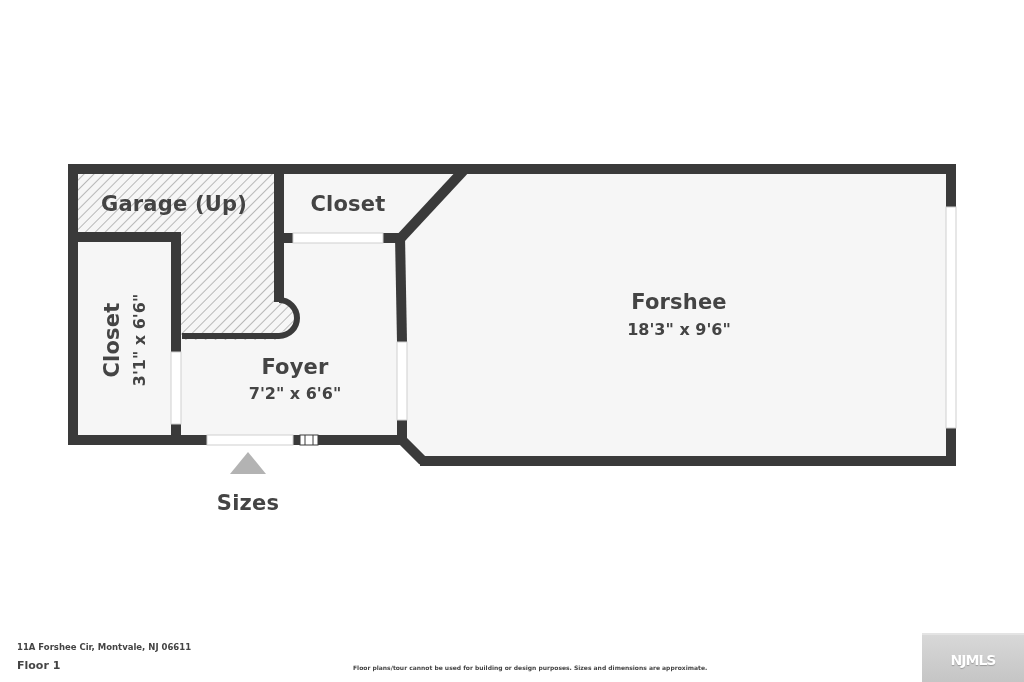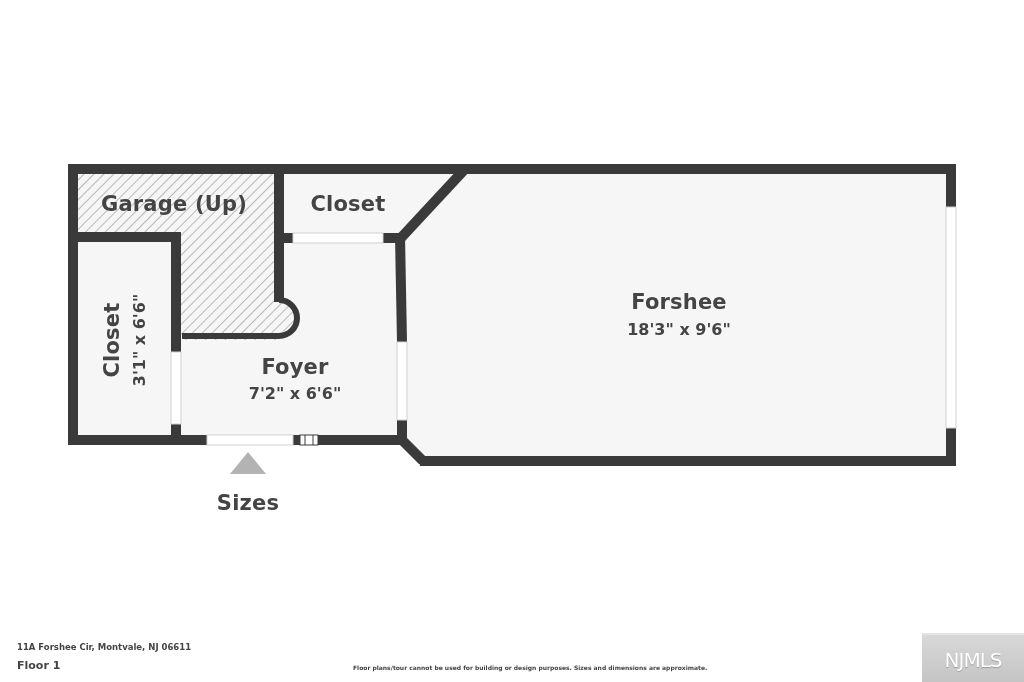--- a/index.html
+++ b/index.html
@@ -24,21 +24,21 @@
     .addr { left: 17px; top: 642px; font-size: 8.5px; }
     .floor { left: 17px; top: 659px; font-size: 11px; }
     .disclaimer { left: 353px; top: 664px; font-size: 6px; font-weight: bold; }
     .logo {
       position: absolute; left: 922px; top: 633px; width: 102px; height: 49px;
       background: linear-gradient(#d8d8d8, #c4c4c4);
       border-top: 2px solid #e4e4e4;
       display: flex; align-items: center; justify-content: center;
     }
     .logo span {
-      color: #ffffff; font-weight: normal; font-size: 20px; letter-spacing: -1px;
+      color: #ffffff; font-weight: bold; font-size: 14px; letter-spacing: -1px;
       font-family: "DejaVu Sans", sans-serif;
       text-shadow: 0 1px 1px #9a9a9a;
     }
   </style>
 </head>
 <body>
 
 <svg class="plan" width="1024" height="682" viewBox="0 0 1024 682" xmlns="http://www.w3.org/2000/svg">
   <defs>
     <pattern id="hatch" patternUnits="userSpaceOnUse" width="7" height="7" patternTransform="rotate(45)">

